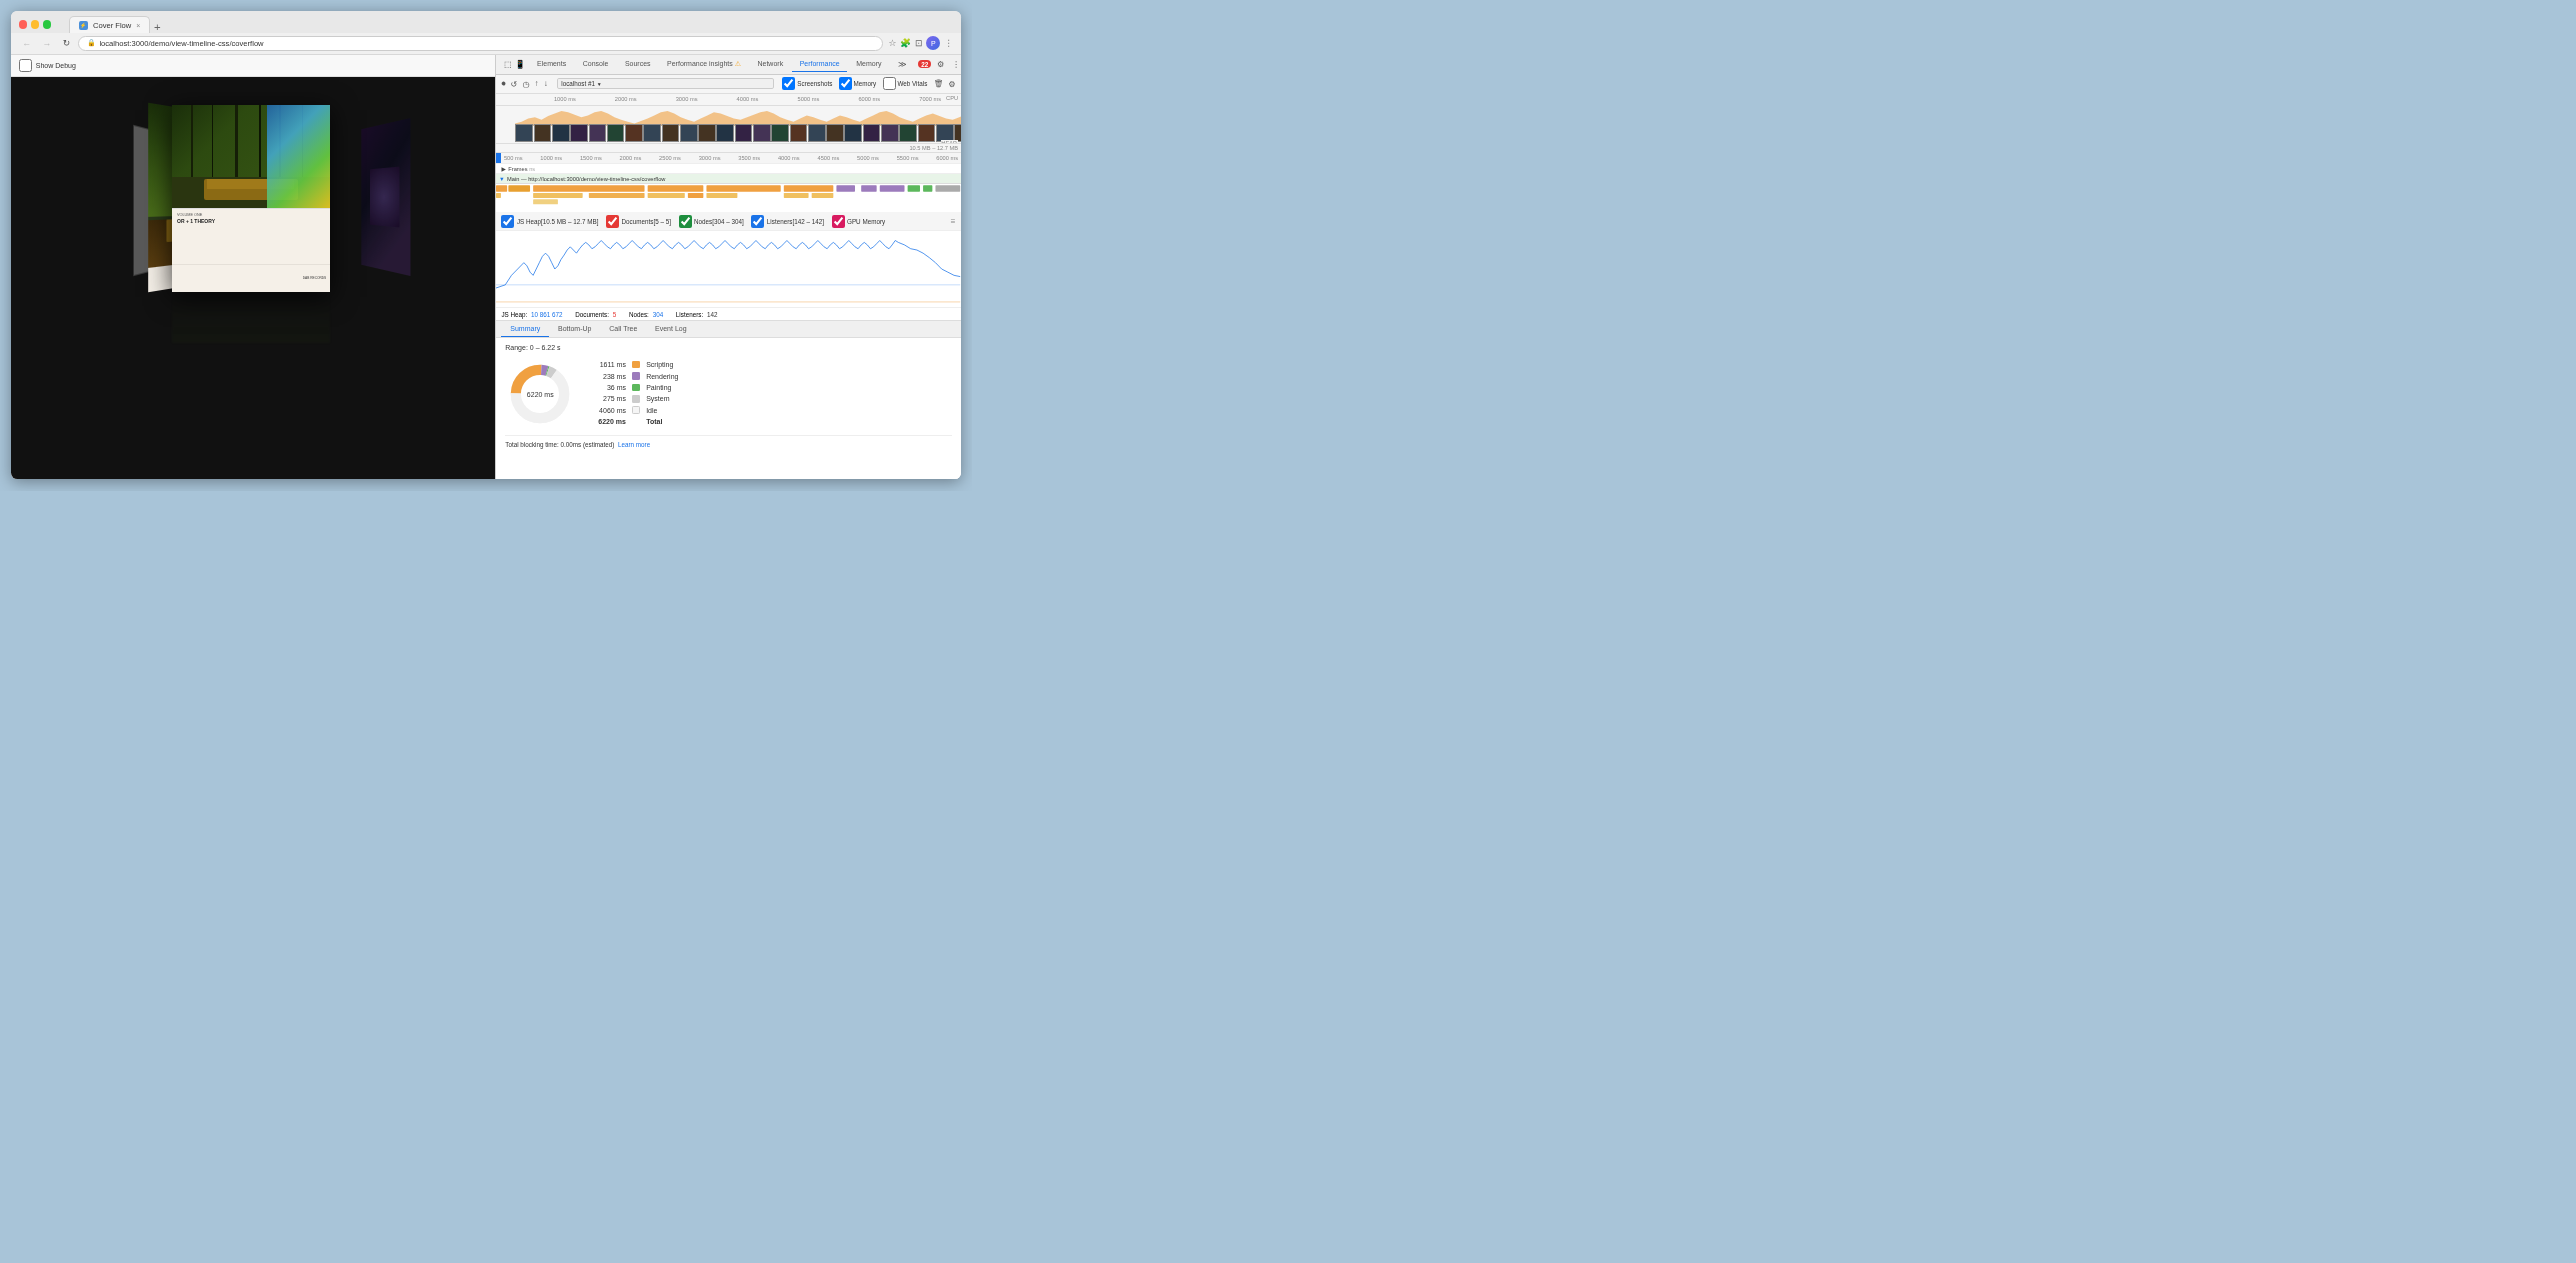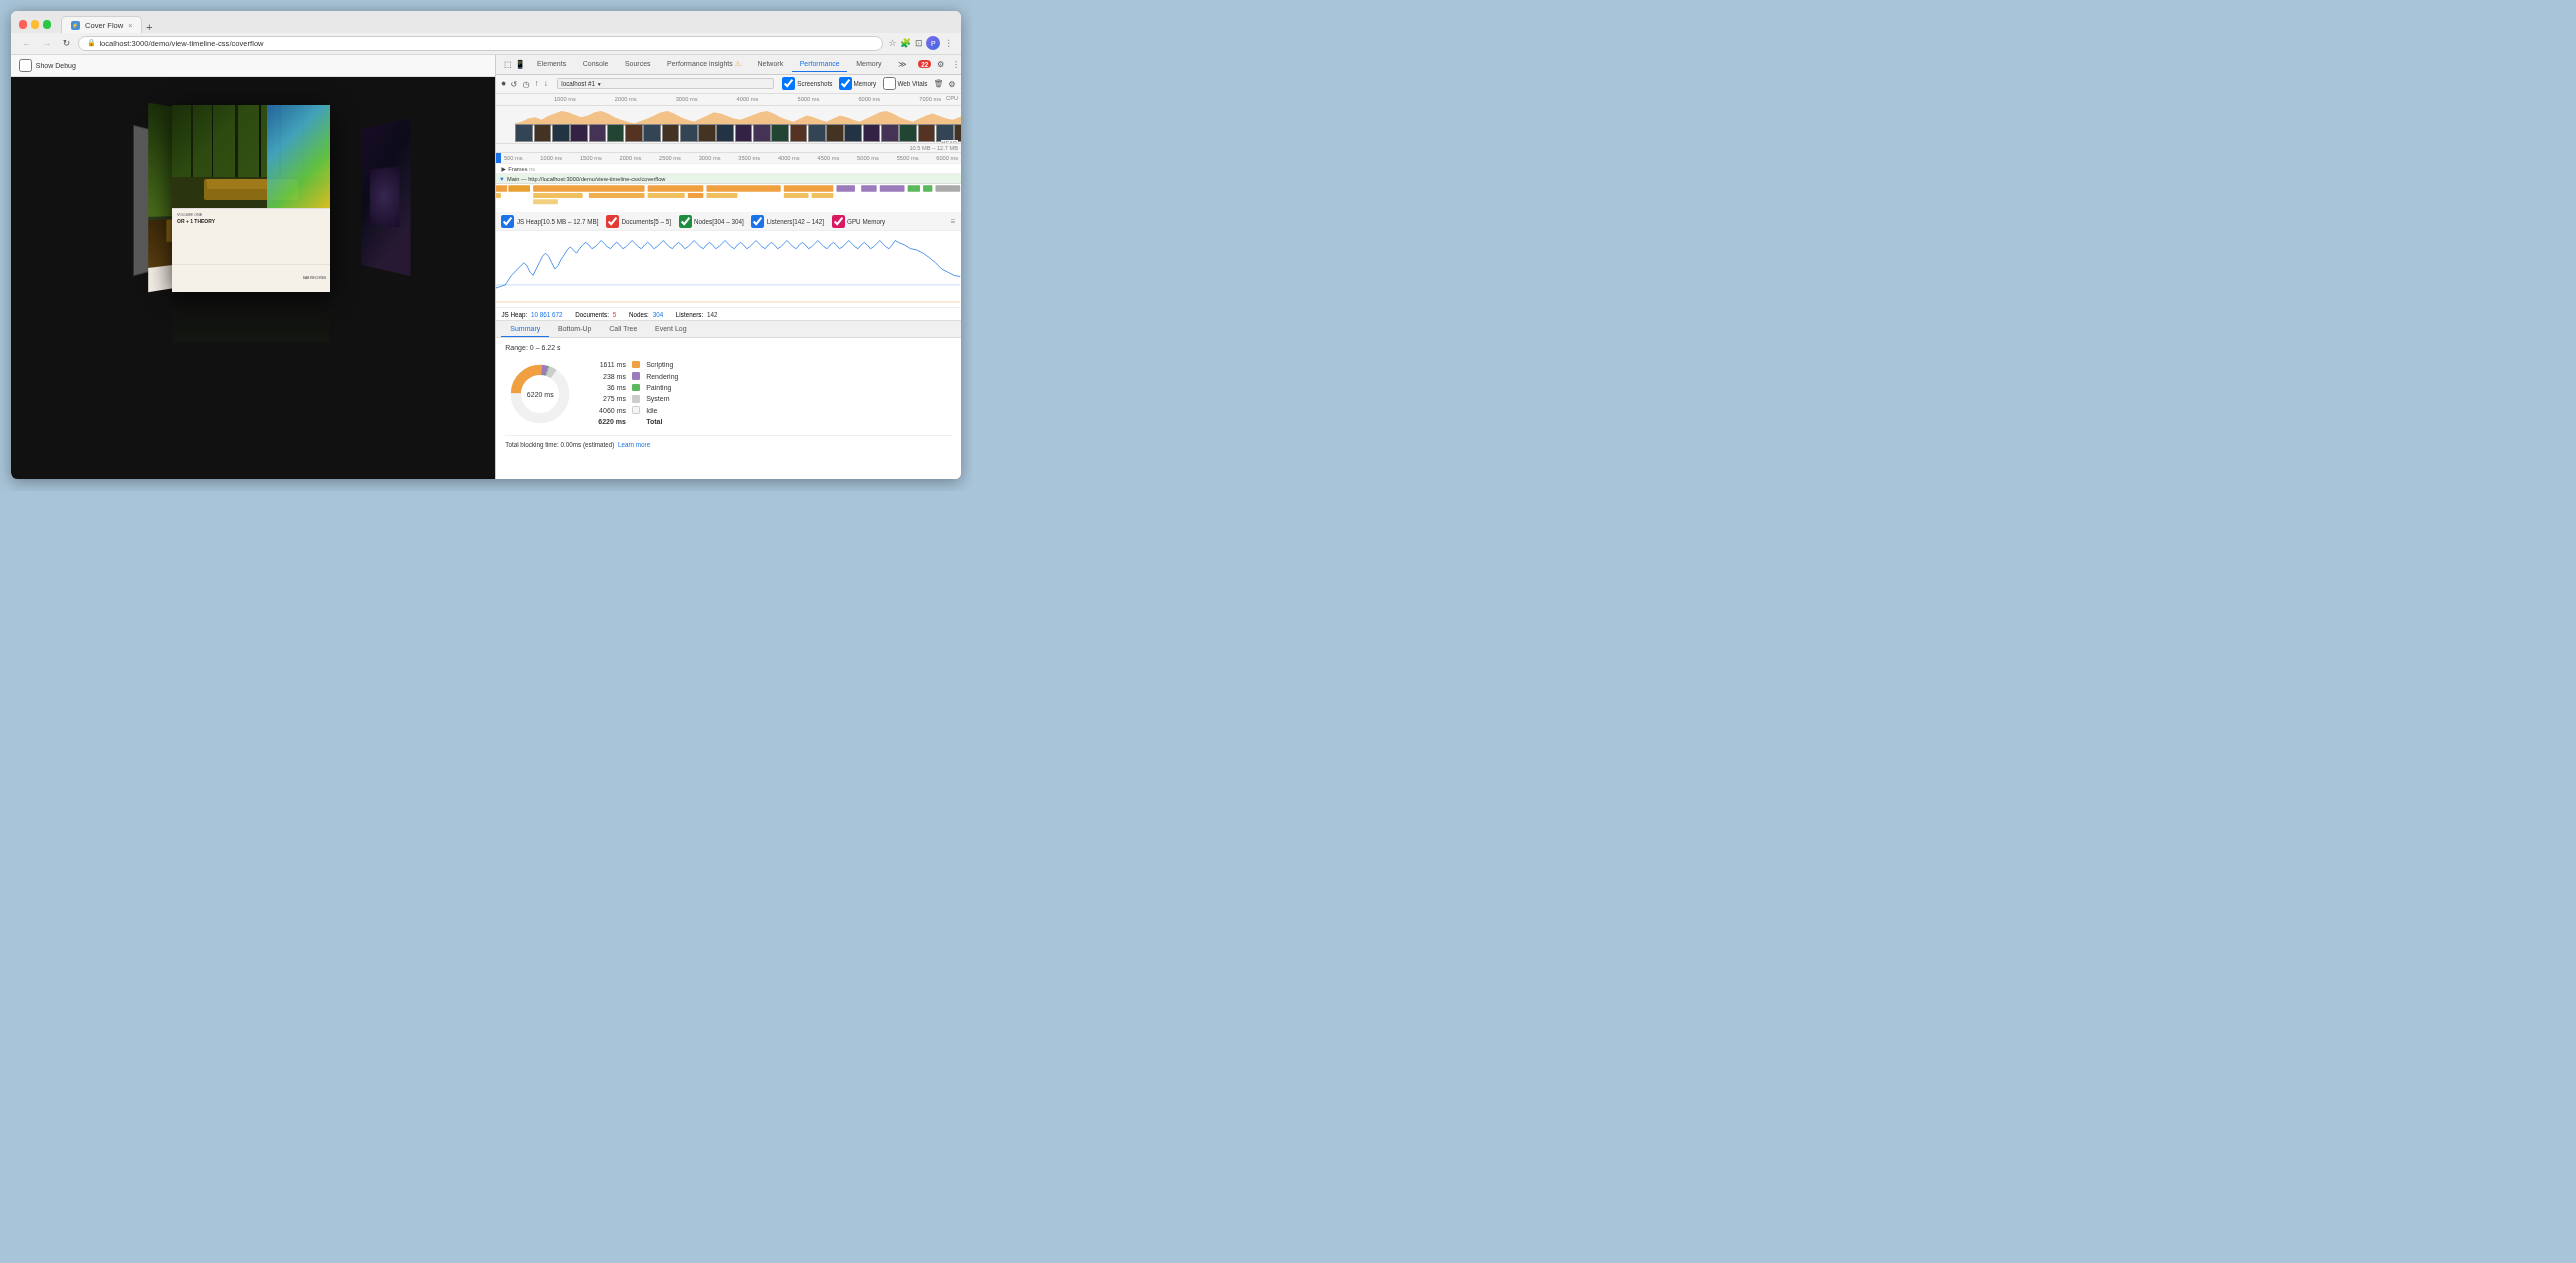--- a/index.html
+++ b/index.html
@@ -41,21 +41,21 @@
       border-radius: 50%;
     }
     .tl-red { background: #ff5f57; }
     .tl-yellow { background: #febc2e; }
     .tl-green { background: #28c840; }
 
     .tab-bar {
       display: flex;
       align-items: flex-end;
       flex: 1;
-      margin-left: 5px;
+      margin-left: 13px;
     }
     .browser-tab {
       background: #f5f5f5;
       border-radius: 5px 5px 0 0;
       padding: 3.2px 8.9px;
       display: flex;
       align-items: center;
       gap: 5px;
       font-size: 7.6px;
       color: #333;

